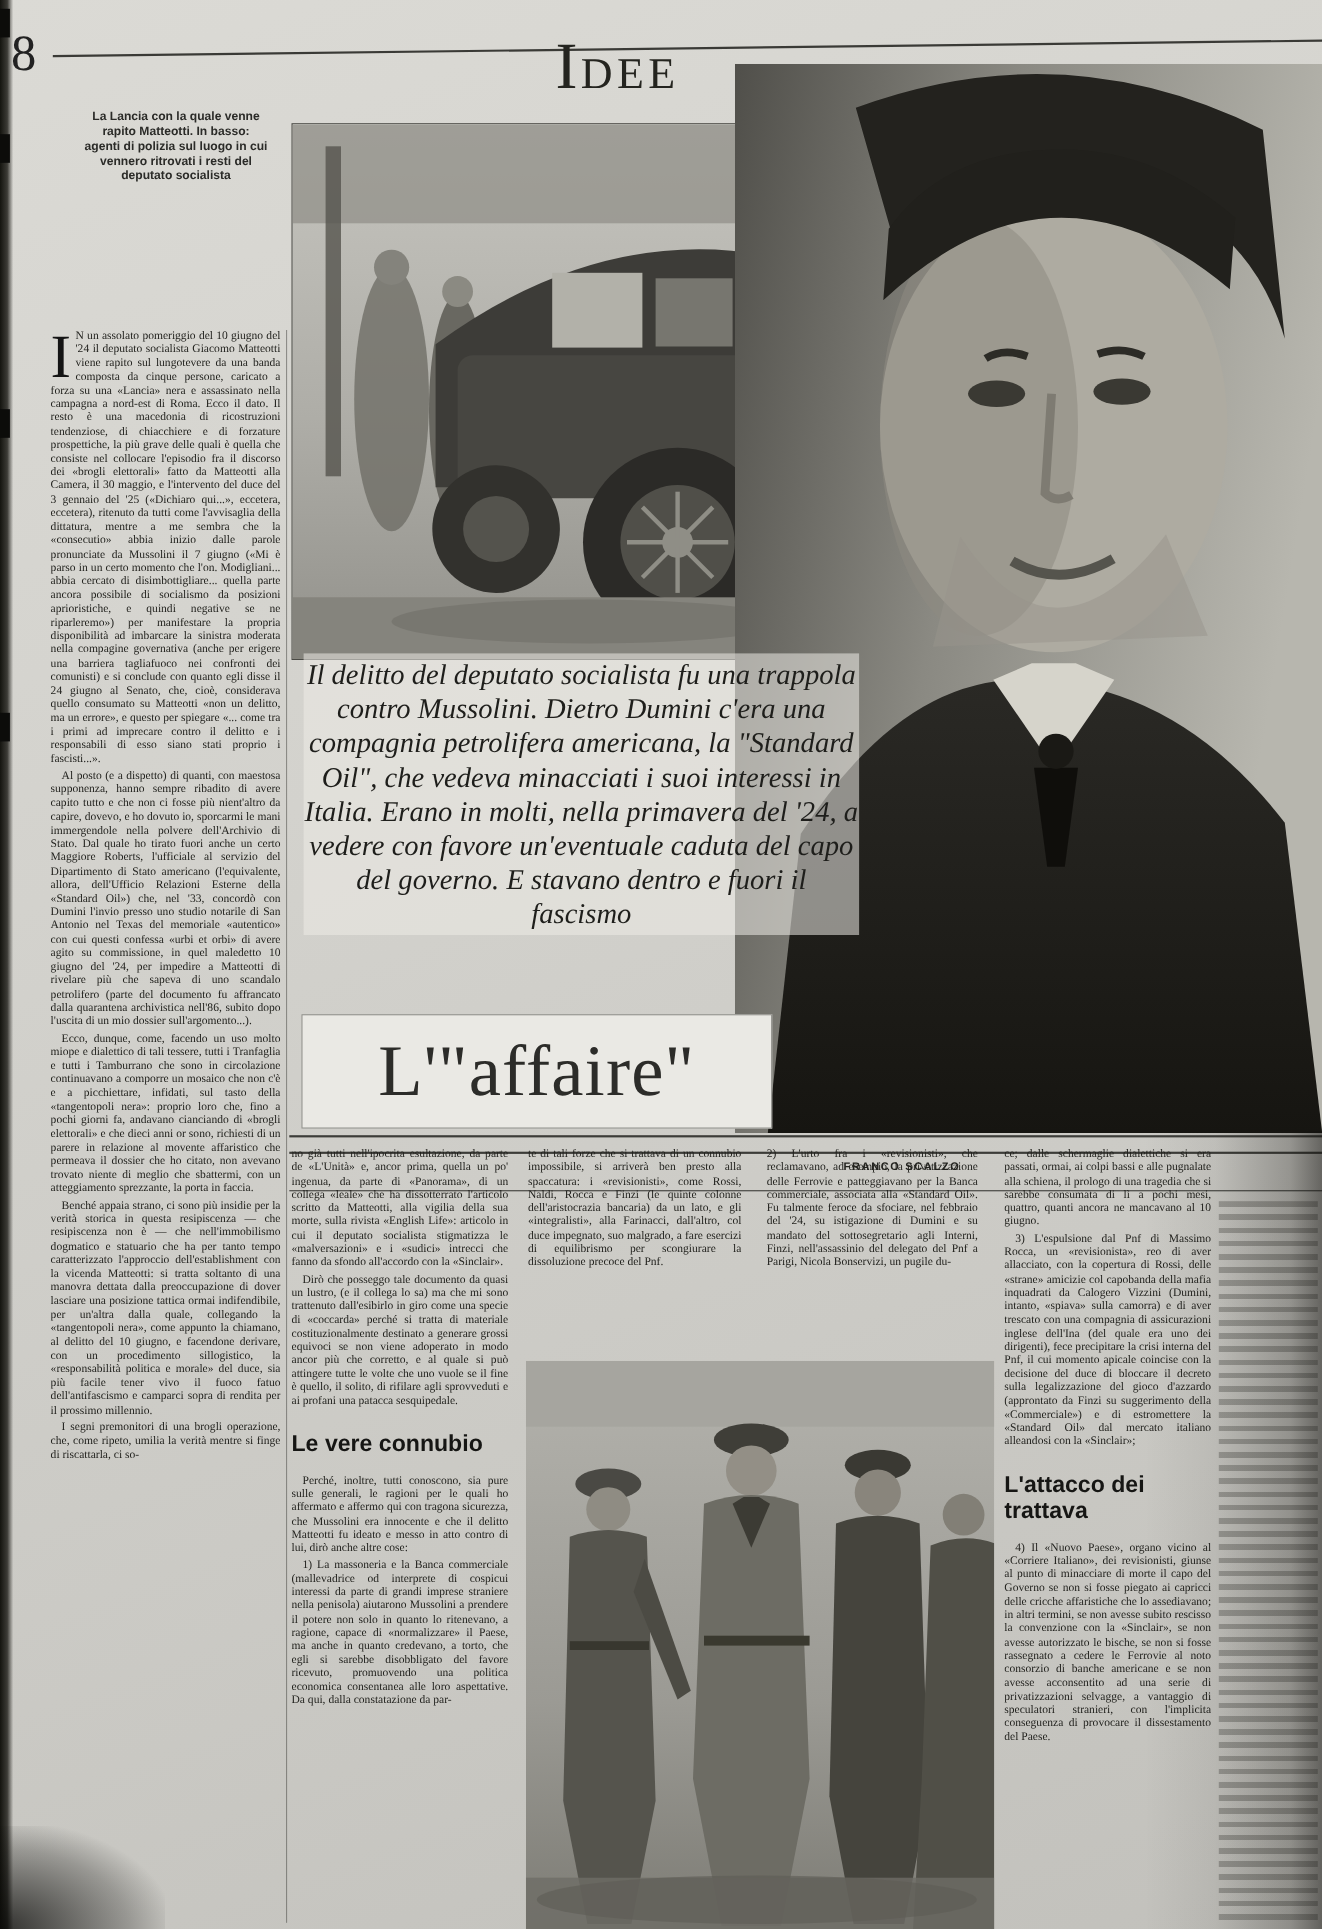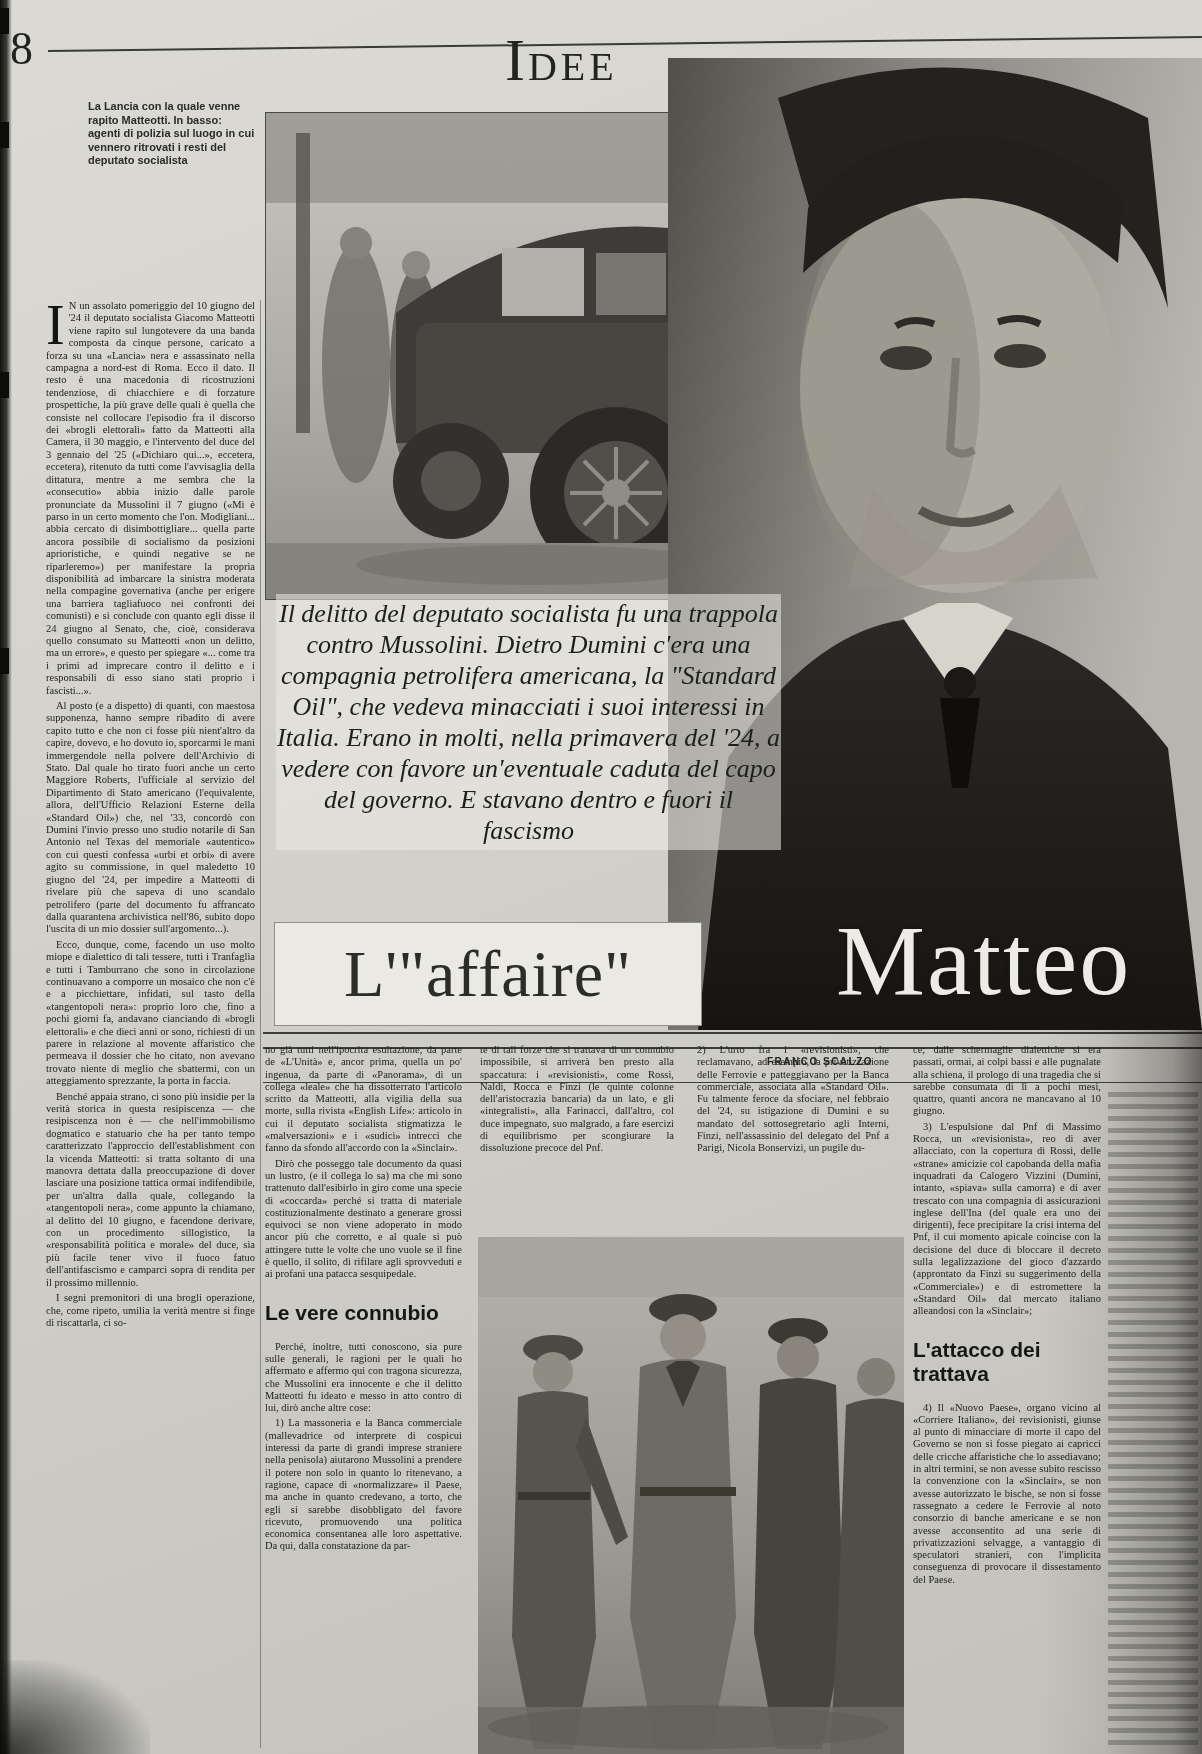--- a/index.html
+++ b/index.html
@@ -16,23 +16,23 @@
     background:radial-gradient(ellipse at 0% 100%, rgba(10,10,8,.8) 0%, rgba(10,10,8,.25) 55%, rgba(10,10,8,0) 75%); }
   .right-curl { position:absolute; left:1040px; top:1028px; width:162px; height:726px;
     background:linear-gradient(to right, rgba(25,24,20,0) 0%, rgba(25,24,20,.07) 40%, rgba(25,24,20,.3) 82%, rgba(18,17,14,.55) 100%); z-index:40; }
   .top-rule { position:absolute; left:48px; top:50px; width:1154px; height:2px; background:#3a3a36; transform:rotate(-0.7deg); transform-origin:left center; }
 
   .page-number { position:absolute; left:10px; top:22px; font-size:46px; color:#222; }
   .section-header { position:absolute; left:505px; top:30px; color:#24241f; letter-spacing:3px; }
   .section-header .big-i { font-size:60px; line-height:60px; }
   .section-header .rest { font-size:40px; letter-spacing:4px; }
 
-  .photo-caption { position:absolute; left:88px; top:100px; width:168px;
+  .photo-caption { position:absolute; left:76px; top:100px; width:168px;
     font-family:"Liberation Sans", sans-serif; font-weight:bold; font-size:11px; line-height:13.5px;
-    text-align:left; color:#2b2b28; }
+    text-align:center; color:#2b2b28; }
 
   .photo-frame { position:absolute; overflow:hidden; }
   .car-photo { left:265px; top:112px; width:436px; height:486px; border:1px solid #4a4a45; }
   .portrait-photo { left:668px; top:58px; width:534px; height:972px; }
   .police-photo { left:478px; top:1237px; width:426px; height:517px; z-index:5; }
   .photo-frame svg { display:block; }
 
   
   .left-col { position:absolute; left:46px; top:300px; width:209px; height:1448px; overflow:hidden;
     font-size:10.5px; line-height:12.4px; }
@@ -155,21 +155,20 @@
       <path d="M272 640 L 312 640 L 300 730 L 284 730 Z" fill="#0f0e0b"></path>
       <circle cx="292" cy="625" r="16" fill="#1a1915"></circle>
     </svg>
   </div>
 
   <div class="pull-quote">Il delitto del deputato socialista fu una trappola contro Mussolini. Dietro Dumini c'era una compagnia petrolifera americana, la "Standard Oil", che vedeva minacciati i suoi interessi in Italia. Erano in molti, nella primavera del '24, a vedere con favore un'eventuale caduta del capo del governo. E stavano dentro e fuori il fascismo</div>
 
   <div class="headline-patch">
     <span class="headline-black">L'"affaire"</span>
   </div>
-  <div class="headline-white">Matteo</div>
 
   <div class="hrule" style="top:1032px;"></div>
   <div class="hrule" style="top:1047px;"></div>
   <div class="byline">FRANCO SCALZO</div>
   <div class="hrule" style="top:1082px; height:1px;"></div>
 
   <div class="vrule"></div>
   <div class="left-col">
     <p class="body-p no-indent"><span class="dropcap">I</span><span>N un assolato pomeriggio del 10 giugno del '24 il deputato socialista Giacomo Matteotti viene rapito sul lungotevere da una banda composta da cinque persone, caricato a forza su una «Lancia» nera e assassinato nella campagna a nord-est di Roma. Ecco il dato. Il resto è una macedonia di ricostruzioni tendenziose, di chiacchiere e di forzature prospettiche, la più grave delle quali è quella che consiste nel collocare l'episodio fra il discorso dei «brogli elettorali» fatto da Matteotti alla Camera, il 30 maggio, e l'intervento del duce del 3 gennaio del '25 («Dichiaro qui...», eccetera, eccetera), ritenuto da tutti come l'avvisaglia della dittatura, mentre a me sembra che la «consecutio» abbia inizio dalle parole pronunciate da Mussolini il 7 giugno («Mi è parso in un certo momento che l'on. Modigliani... abbia cercato di disimbottigliare... quella parte ancora possibile di socialismo da posizioni aprioristiche, e quindi negative se ne riparleremo») per manifestare la propria disponibilità ad imbarcare la sinistra moderata nella compagine governativa (anche per erigere una barriera tagliafuoco nei confronti dei comunisti) e si conclude con quanto egli disse il 24 giugno al Senato, che, cioè, considerava quello consumato su Matteotti «non un delitto, ma un errore», e questo per spiegare «... come tra i primi ad imprecare contro il delitto e i responsabili di esso siano stati proprio i fascisti...».</span></p>
     <p class="body-p">Al posto (e a dispetto) di quanti, con maestosa supponenza, hanno sempre ribadito di avere capito tutto e che non ci fosse più nient'altro da capire, dovevo, e ho dovuto io, sporcarmi le mani immergendole nella polvere dell'Archivio di Stato. Dal quale ho tirato fuori anche un certo Maggiore Roberts, l'ufficiale al servizio del Dipartimento di Stato americano (l'equivalente, allora, dell'Ufficio Relazioni Esterne della «Standard Oil») che, nel '33, concordò con Dumini l'invio presso uno studio notarile di San Antonio nel Texas del memoriale «autentico» con cui questi confessa «urbi et orbi» di avere agito su commissione, in quel maledetto 10 giugno del '24, per impedire a Matteotti di rivelare più che sapeva di uno scandalo petrolifero (parte del documento fu affrancato dalla quarantena archivistica nell'86, subito dopo l'uscita di un mio dossier sull'argomento...).</p>

